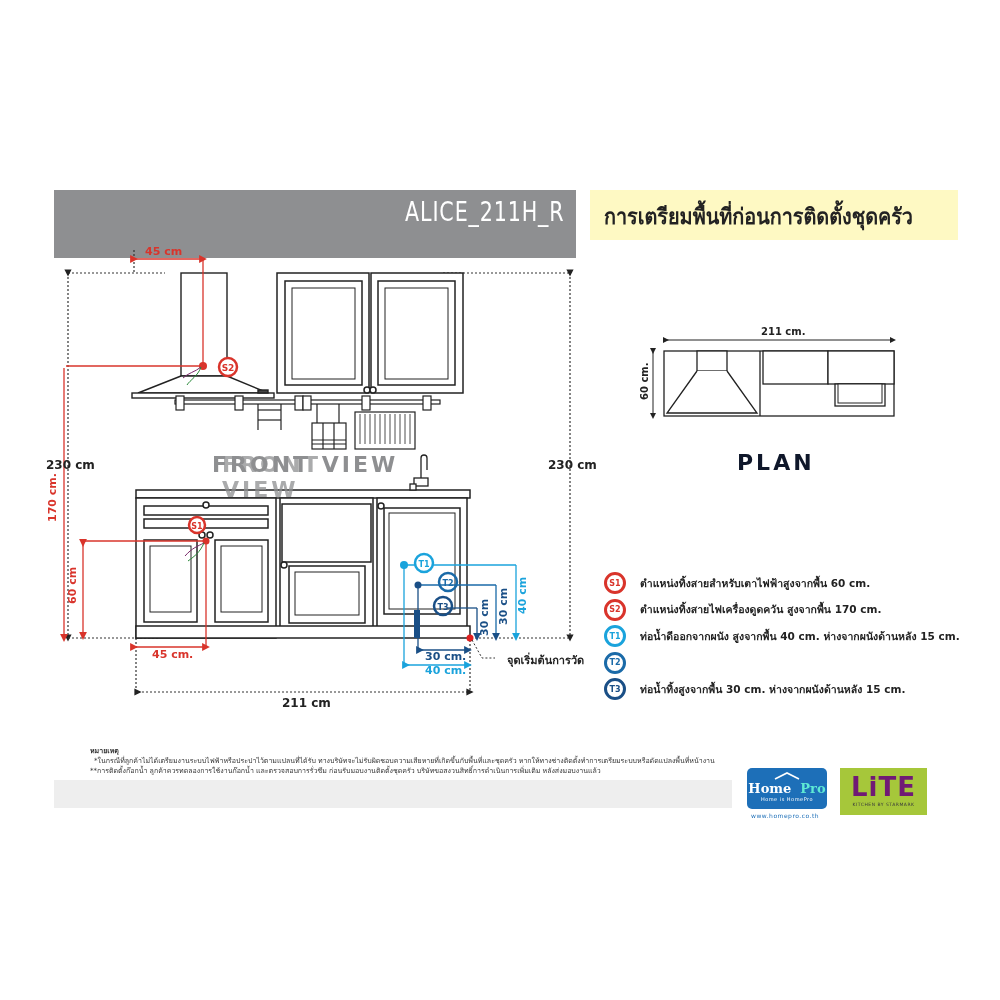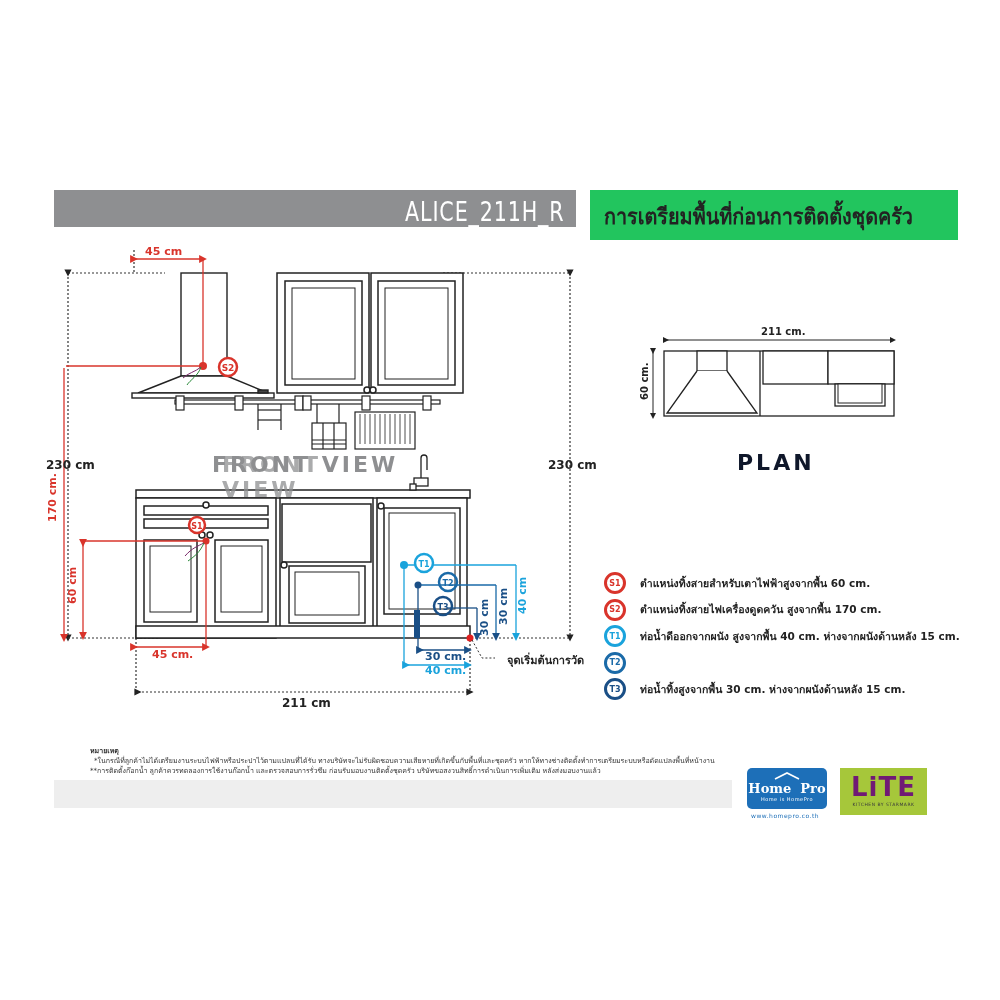--- a/index.html
+++ b/index.html
@@ -1,40 +1,40 @@
 <!DOCTYPE html>
 <html><head>
   <meta charset="utf-8">
   <style>
     html, body { margin: 0; padding: 0; background: #ffffff; }
     body { width: 1000px; height: 1000px; position: relative; overflow: hidden; font-family: "DejaVu Sans", sans-serif; color: #222; }
-    .header-left { position: absolute; left: 54px; top: 190px; width: 522px; height: 37px; background: #8e8f91; }
+    .header-left { position: absolute; left: 54px; top: 190px; width: 522px; height: 68px; background: #8e8f91; }
     .header-left .model { position: absolute; right: 12px; top: 6px; font-family: "DejaVu Sans Condensed", "DejaVu Sans", sans-serif; font-size: 27px; color: #ffffff; letter-spacing: 1px; transform: scaleX(0.85); transform-origin: right center; }
-    .header-right { position: absolute; left: 590px; top: 190px; width: 368px; height: 50px; background: #22c55e; }
+    .header-right { position: absolute; left: 590px; top: 190px; width: 368px; height: 50px; background: #fef9c3; }
     .header-right .title { position: absolute; left: 14px; top: 9px; font-size: 22px; color: #222; font-weight: bold; transform: scaleX(0.9); transform-origin: left center; white-space: nowrap; }
     svg.drawing { position: absolute; left: 0; top: 0; }
     .lbl { position: absolute; white-space: nowrap; }
     .dim-black { font-size: 12px; font-weight: bold; color: #222; }
     .dim-red { font-size: 11px; font-weight: bold; color: #d9342b; }
     .dim-blue { font-size: 11px; font-weight: bold; color: #1aa3dc; }
     .dim-navy { font-size: 11px; font-weight: bold; color: #1a4f86; }
     .rot { transform: rotate(-90deg); transform-origin: left top; }
     .front-view { position: absolute; left: 212px; top: 452px; font-size: 22px; color: #8e8f91; letter-spacing: 3px; font-weight: bold; }
     .front-view .ghost { position: absolute; left: 10px; top: 0; opacity: 0.75; }
     .plan-label { position: absolute; left: 737px; top: 450px; font-size: 22px; color: #0f172a; letter-spacing: 3px; font-weight: bold; }
     .legend { position: absolute; left: 604px; top: 570px; }
     .legend-row { display: flex; align-items: center; height: 26.5px; }
     .legend-badge { width: 16px; height: 16px; border-radius: 50%; border: 3px solid; font-size: 8px; font-weight: bold; display: flex; align-items: center; justify-content: center; margin-right: 14px; box-sizing: content-box; }
     .legend-text { font-size: 10.5px; font-weight: bold; color: #222; }
     .notes { position: absolute; left: 60px; top: 746px; font-size: 7px; line-height: 10px; color: #333; margin-left: 30px; }
     .notes .heading { font-weight: bold; }
     .note-bar { position: absolute; left: 54px; top: 780px; width: 678px; height: 28px; background: #eeeeee; }
     .homepro { position: absolute; left: 747px; top: 768px; width: 80px; height: 41px; background: #1d6fb8; border-radius: 5px; color: #fff; text-align: center; }
     .homepro .name { font-family: "DejaVu Serif", serif; font-weight: bold; font-size: 13px; margin-top: 13px; }
-    .homepro .name .pro { color: #ffffff; margin-left: 9px; }
+    .homepro .name .pro { color: #5eead4; margin-left: 9px; }
     .homepro .tag { font-size: 5px; letter-spacing: 0.5px; }
     .homepro .roof { position: absolute; left: 27px; top: 4px; width: 26px; height: 8px; }
     .homepro-url { position: absolute; left: 751px; top: 812px; font-size: 6px; color: #1d6fb8; letter-spacing: 0.5px; }
     .lite { position: absolute; left: 840px; top: 768px; width: 87px; height: 47px; background: #a6c73a; text-align: center; }
     .lite .word { font-size: 26px; color: #701a75; font-weight: bold; margin-top: 4px; letter-spacing: 1px; }
     .lite .sub { font-size: 4.5px; color: #3b3b3b; letter-spacing: 0.5px; }
   </style>
 </head>
 <body>
 

